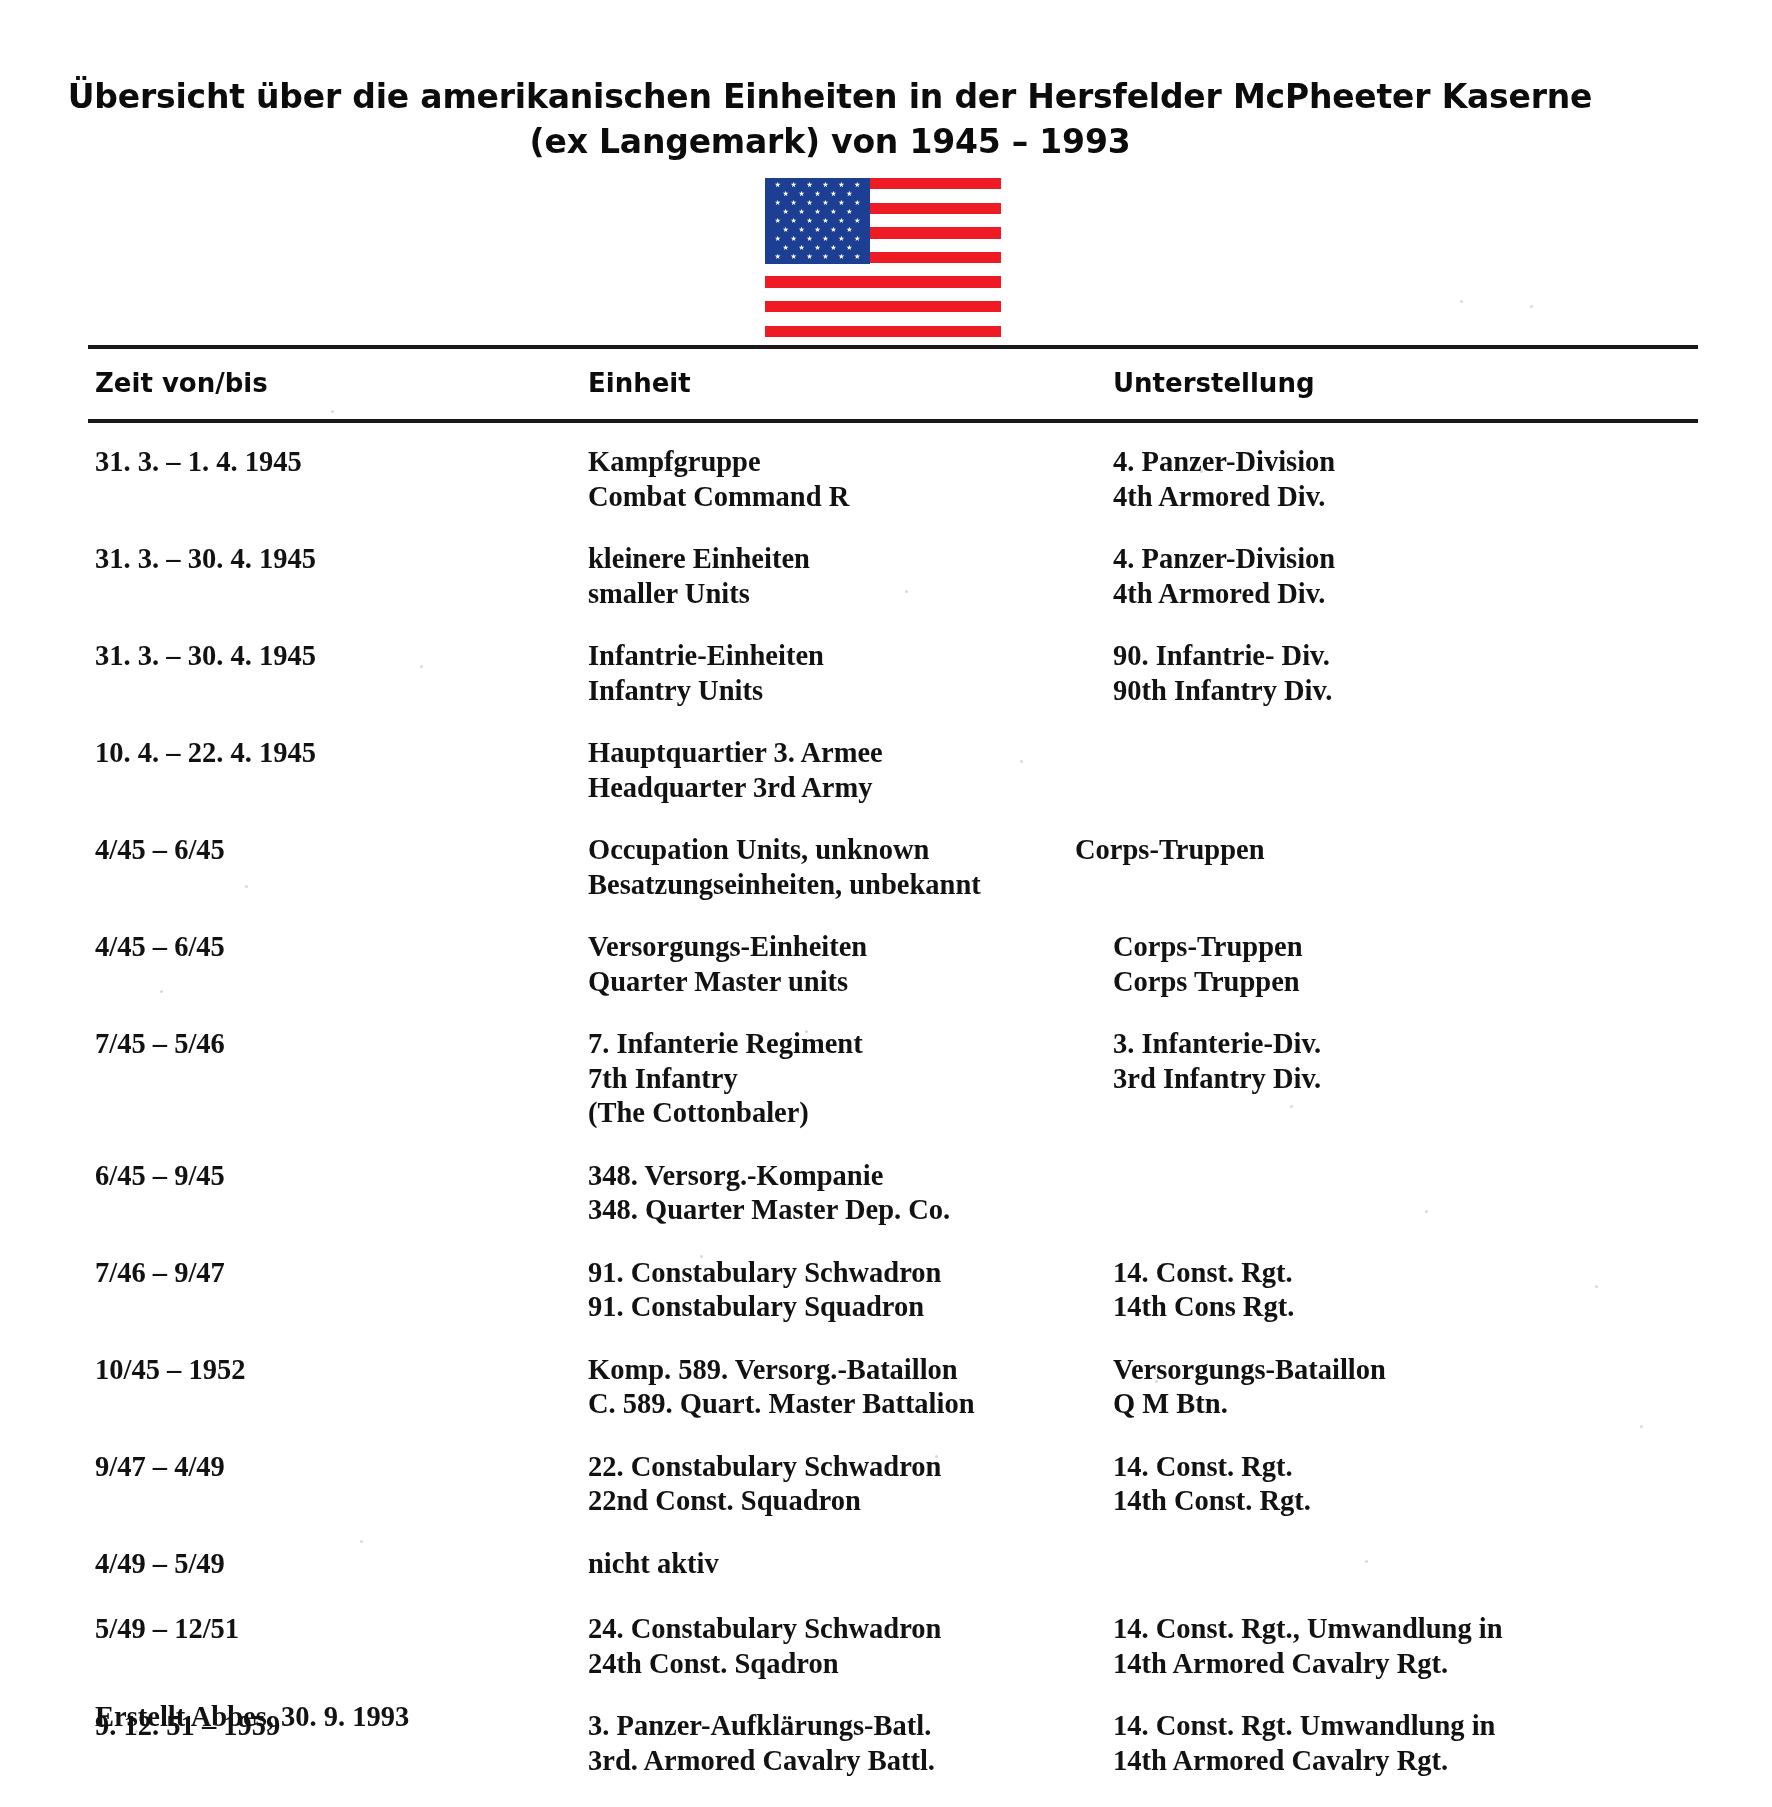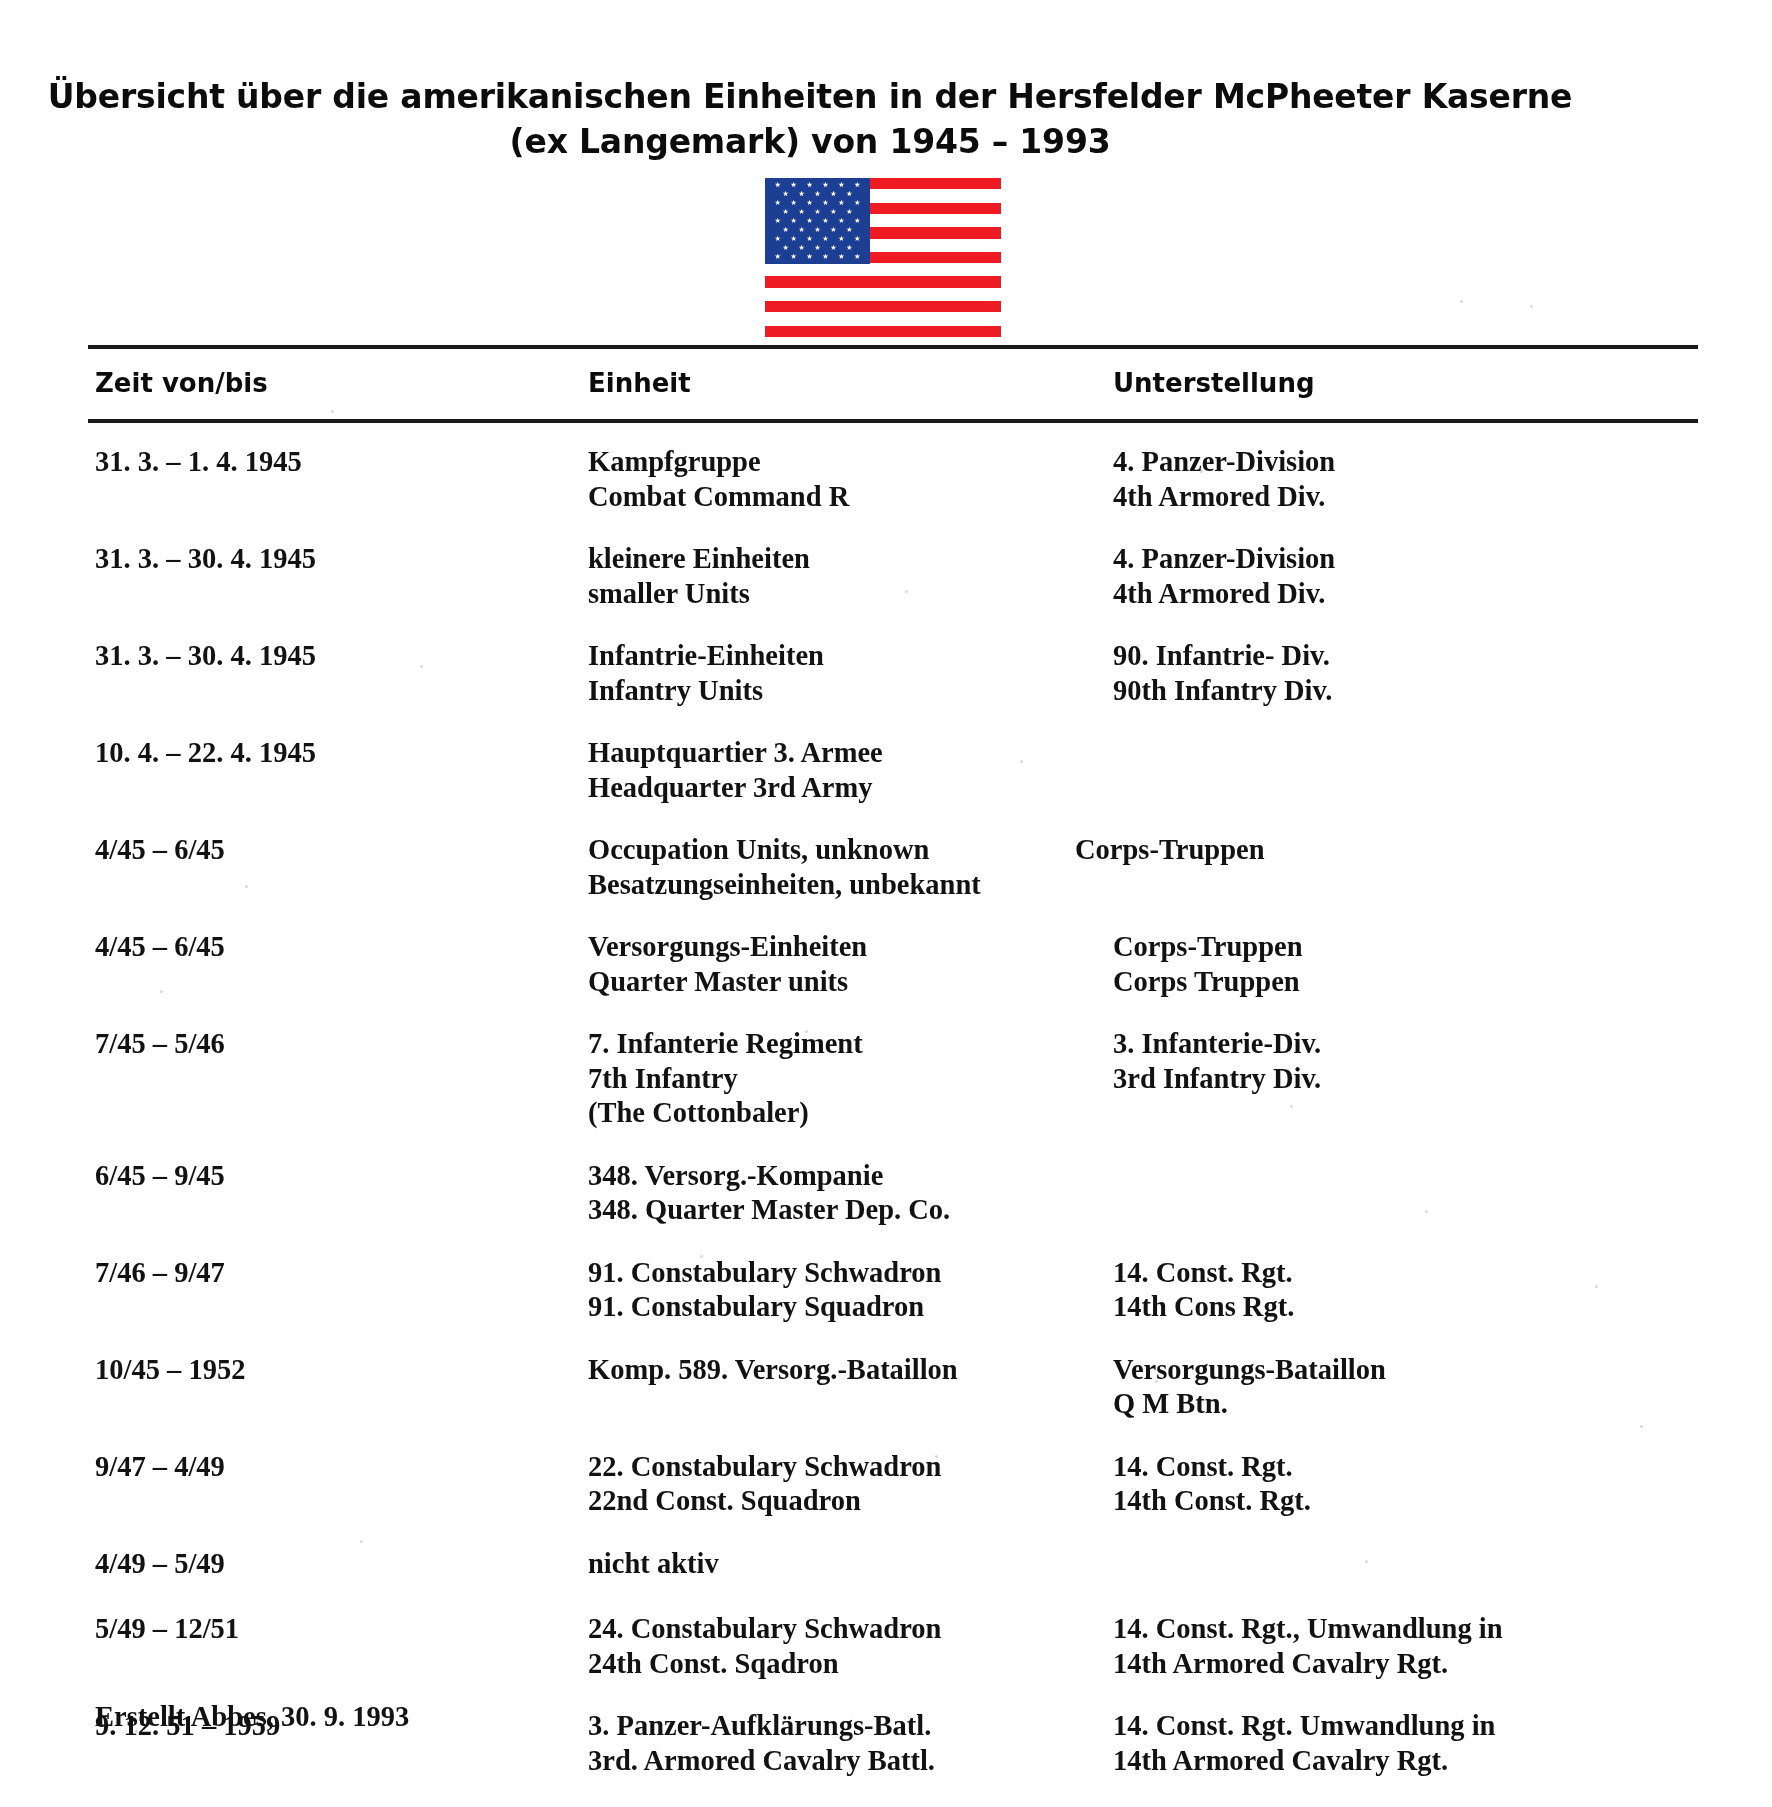--- a/index.html
+++ b/index.html
@@ -16,20 +16,21 @@
     overflow: hidden;
   }
 
   
   .title-block {
     position: absolute;
     left: 0;
     top: 74px;
     width: 1620px;
     text-align: center;
+    padding-left: 20px;
   }
   .title-line {
     font-family: "DejaVu Sans", sans-serif;
     font-weight: bold;
     font-size: 33px;
     letter-spacing: -0.2px;
     line-height: 45px;
     color: #0c0c0c;
     white-space: nowrap;
   }
@@ -309,20 +310,21 @@
       </div>
       <div class="cell cell-sub">
         <span class="ln">14. Const. Rgt.</span>
         <span class="ln">14th Cons Rgt.</span>
       </div>
     </div>
     <div class="row" style="position: absolute; left: 0px; top: 907.5px; width: 1772px; height: 69px;">
       <div class="cell cell-time">10/45 – 1952</div>
       <div class="cell cell-unit">
         <span class="ln">Komp. 589. Versorg.-Bataillon</span>
+        <span class="ln">C. 589. Quart. Master Battalion</span>
       </div>
       <div class="cell cell-sub">
         <span class="ln">Versorgungs-Bataillon</span>
         <span class="ln">Q M Btn.</span>
       </div>
     </div>
     <div class="row" style="position: absolute; left: 0px; top: 1004.5px; width: 1772px; height: 69px;">
       <div class="cell cell-time">9/47 – 4/49</div>
       <div class="cell cell-unit">
         <span class="ln">22. Constabulary Schwadron</span>

